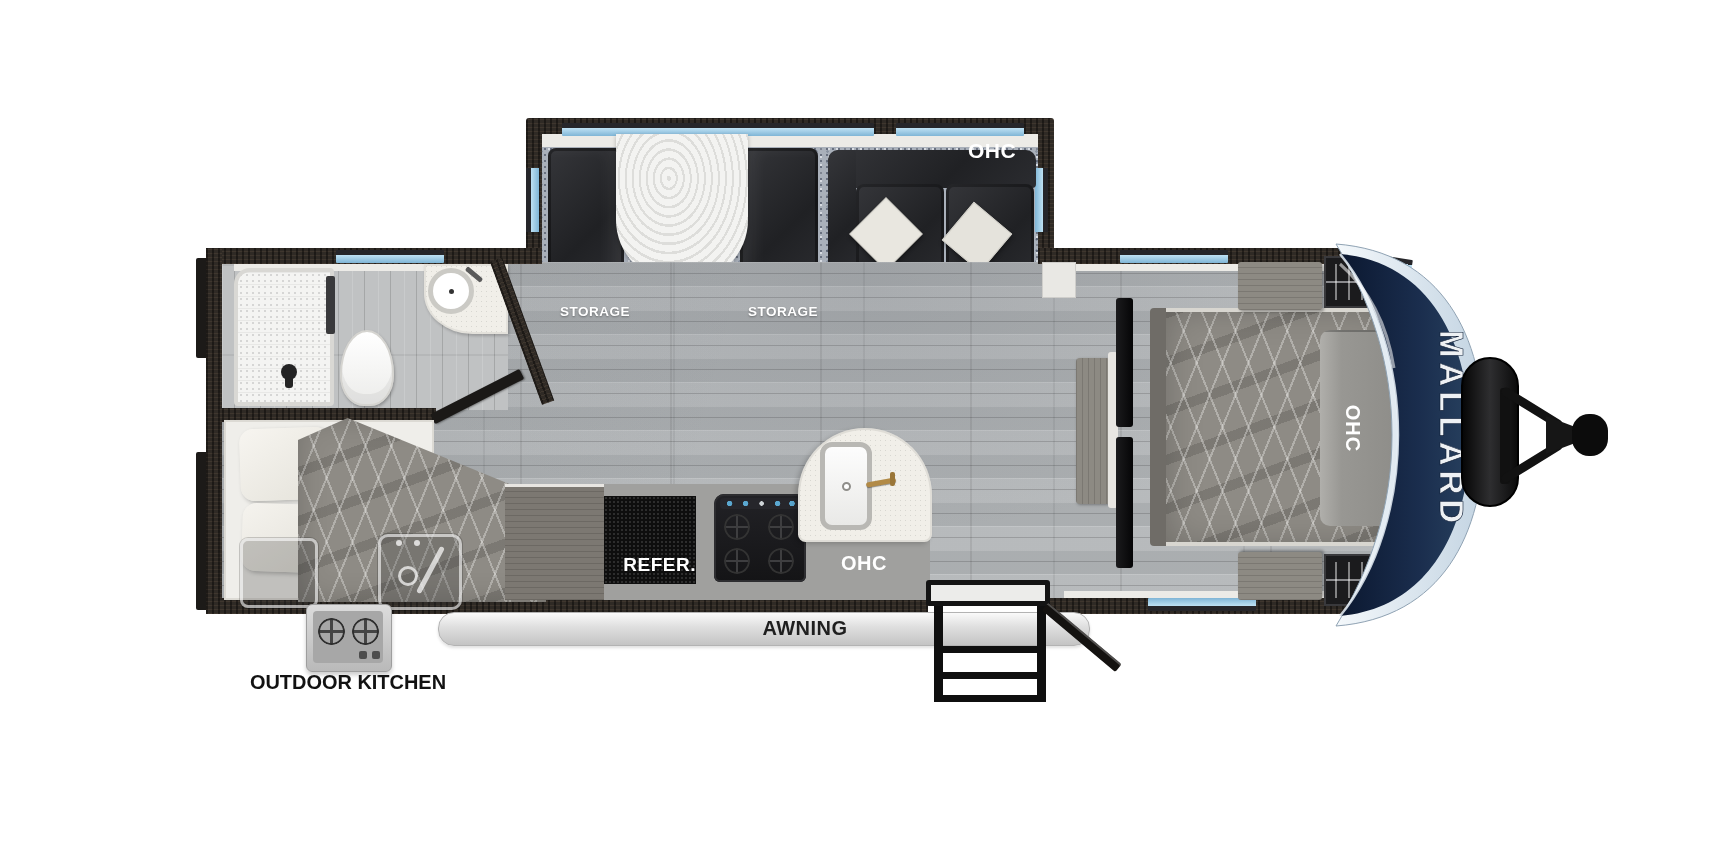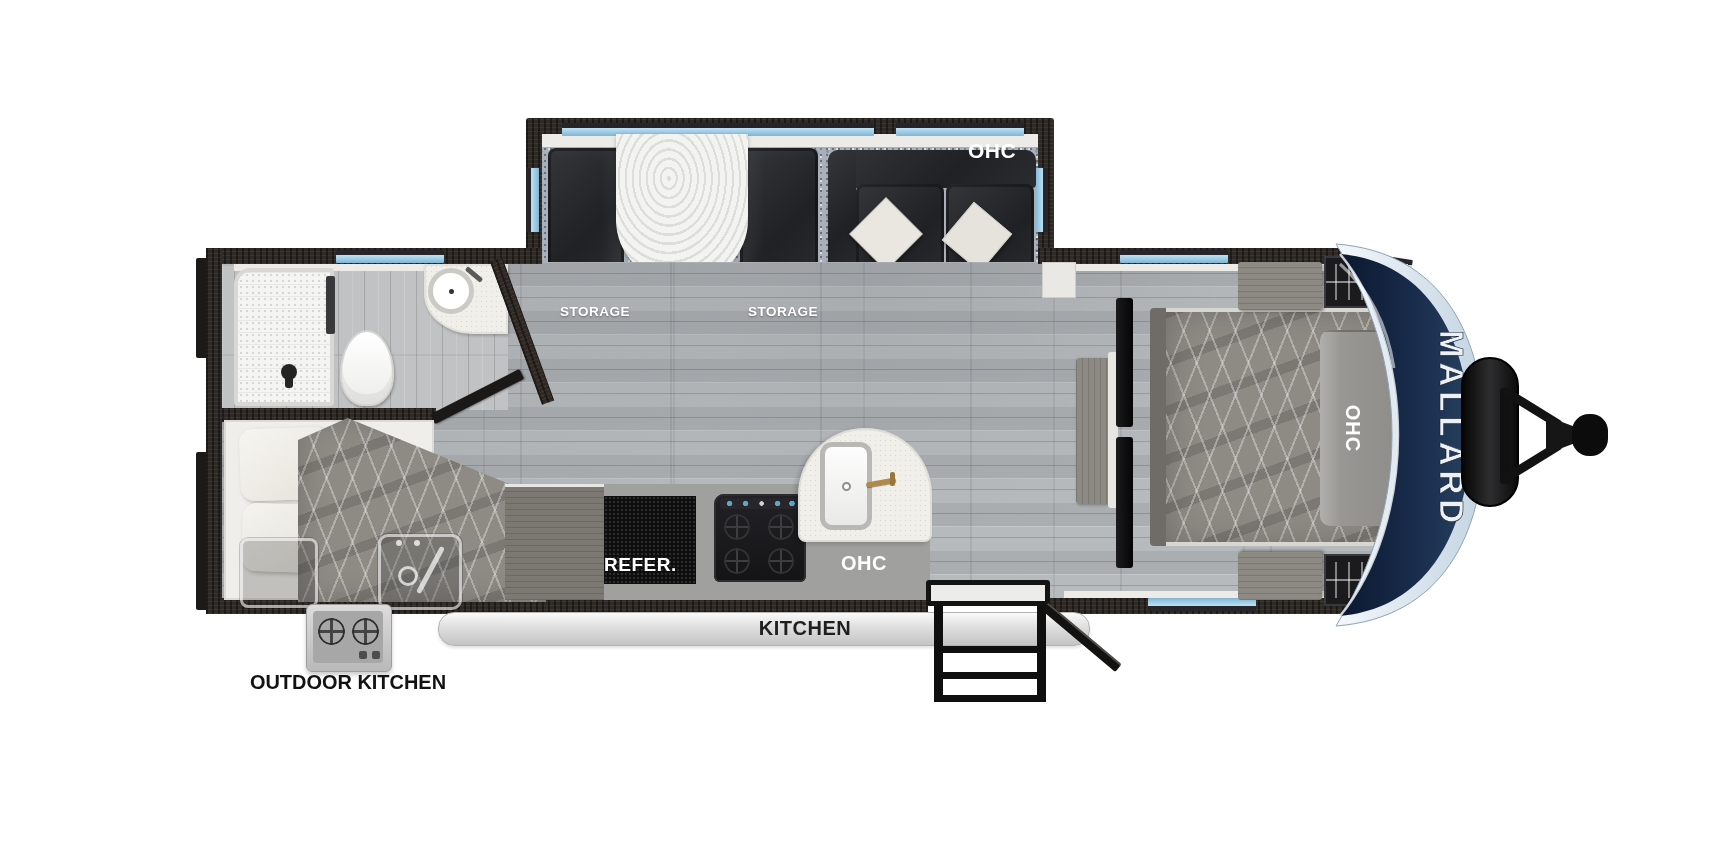--- a/index.html
+++ b/index.html
@@ -104,21 +104,21 @@
   <div class="abs" style="left:396px;top:540px;width:6px;height:6px;background:rgba(255,255,255,.75);border-radius:50%;"></div>
   <div class="abs" style="left:414px;top:540px;width:6px;height:6px;background:rgba(255,255,255,.75);border-radius:50%;"></div>
   <div class="abs" style="left:428px;top:544px;width:5px;height:52px;background:rgba(255,255,255,.7);border-radius:3px;transform:rotate(28deg);"></div>
   <div class="abs" style="left:398px;top:566px;width:20px;height:20px;border:3px solid rgba(255,255,255,.7);border-radius:50%;box-sizing:border-box;"></div>
 
   <div class="abs lbl" style="left:556px;top:304px;width:78px;font-size:13.5px;letter-spacing:.5px;text-shadow:0 1px 2px rgba(0,0,0,.35);">STORAGE</div>
   <div class="abs lbl" style="left:744px;top:304px;width:78px;font-size:13.5px;letter-spacing:.5px;text-shadow:0 1px 2px rgba(0,0,0,.35);">STORAGE</div>
 
   <div class="abs" style="left:505px;top:484px;width:425px;height:116px;background:#a0a09e;"></div>
   <div class="abs wood-h" style="left:505px;top:484px;width:99px;height:116px;border-top:3px solid #e8e6e2;box-sizing:border-box;background-color:#7c7872;"></div>
-  <div class="abs speck-dark" style="left:604px;top:496px;width:92px;height:88px;display:flex;align-items:flex-end;justify-content:flex-start;padding-bottom:8px;box-sizing:border-box;">
+  <div class="abs speck-dark" style="left:604px;top:496px;width:92px;height:88px;display:flex;align-items:flex-end;justify-content:flex-end;padding-bottom:8px;box-sizing:border-box;">
     <span class="lbl" style="font-size:19px;letter-spacing:.5px;">REFER.</span>
   </div>
 
   <div class="abs" style="left:714px;top:494px;width:92px;height:88px;background:linear-gradient(180deg,#222226,#141416);border-radius:10px 10px 6px 6px;box-shadow:inset 0 0 0 2px #2d2d30;"></div>
   <div class="abs" style="left:720px;top:498px;width:80px;height:11px;background:#26262b;border-radius:4px;background-image:radial-gradient(circle at 12% 50%, #5aa7d0 2.5px, transparent 3px),radial-gradient(circle at 32% 50%, #5aa7d0 2.5px, transparent 3px),radial-gradient(circle at 52% 50%, #cfd4d8 2px, transparent 2.5px),radial-gradient(circle at 72% 50%, #5aa7d0 2.5px, transparent 3px),radial-gradient(circle at 90% 50%, #5aa7d0 2.5px, transparent 3px);"></div>
   <div class="abs" style="left:724px;top:514px;width:26px;height:26px;border-radius:50%;background:radial-gradient(#060606 40%, #1c1c1e 70%);box-shadow:inset 0 0 0 2px #333;background-image:linear-gradient(0deg, transparent 45%, #3e3e40 45% 55%, transparent 55%),linear-gradient(90deg, transparent 45%, #3e3e40 45% 55%, transparent 55%);"></div>
   <div class="abs" style="left:768px;top:514px;width:26px;height:26px;border-radius:50%;background:radial-gradient(#060606 40%, #1c1c1e 70%);box-shadow:inset 0 0 0 2px #333;background-image:linear-gradient(0deg, transparent 45%, #3e3e40 45% 55%, transparent 55%),linear-gradient(90deg, transparent 45%, #3e3e40 45% 55%, transparent 55%);"></div>
   <div class="abs" style="left:724px;top:548px;width:26px;height:26px;border-radius:50%;background:radial-gradient(#060606 40%, #1c1c1e 70%);box-shadow:inset 0 0 0 2px #333;background-image:linear-gradient(0deg, transparent 45%, #3e3e40 45% 55%, transparent 55%),linear-gradient(90deg, transparent 45%, #3e3e40 45% 55%, transparent 55%);"></div>
   <div class="abs" style="left:768px;top:548px;width:26px;height:26px;border-radius:50%;background:radial-gradient(#060606 40%, #1c1c1e 70%);box-shadow:inset 0 0 0 2px #333;background-image:linear-gradient(0deg, transparent 45%, #3e3e40 45% 55%, transparent 55%),linear-gradient(90deg, transparent 45%, #3e3e40 45% 55%, transparent 55%);"></div>
 
@@ -181,21 +181,21 @@
     <text transform="translate(200,90) rotate(90)" x="0" y="0" font-family="Liberation Sans, sans-serif" font-size="33" font-weight="bold" letter-spacing="5" fill="#eef1f4" stroke="#0d1b33" stroke-width="0.6">MALLARD</text>
     <rect x="222" y="118" width="56" height="148" rx="28" fill="url(#tankGrad)" stroke="#000" stroke-width="2"></rect>
     <rect x="260" y="148" width="10" height="96" rx="3" fill="#111"></rect>
     <path d="M266,152 L318,184" stroke="#121212" stroke-width="9" stroke-linecap="round"></path>
     <path d="M266,238 L318,206" stroke="#121212" stroke-width="9" stroke-linecap="round"></path>
     <path d="M306,176 L338,188 L338,202 L306,214 Z" fill="#161616"></path>
     <rect x="332" y="174" width="36" height="42" rx="17" fill="#0c0c0c"></rect>
   </svg>
 
   <div class="abs" style="left:438px;top:612px;width:650px;height:32px;border-radius:16px;background:linear-gradient(180deg,#fafafa,#dedede 45%,#c4c4c4);border:1px solid #b3b3b3;box-shadow:0 2px 3px rgba(0,0,0,.12);">
-    <span class="abs" style="left:318px;top:4px;width:96px;text-align:center;font-size:20px;font-weight:bold;color:#1f1f1f;letter-spacing:.5px;">KITCHEN</span>
+    <span class="abs" style="left:318px;top:4px;width:96px;text-align:center;font-size:20px;font-weight:bold;color:#1f1f1f;letter-spacing:.5px;">AWNING</span>
   </div>
 
   <div class="abs" style="left:934px;top:606px;width:112px;height:96px;">
     <div class="abs" style="left:0;top:0;width:9px;height:96px;background:#0f0f0f;"></div>
     <div class="abs" style="left:103px;top:0;width:9px;height:96px;background:#0f0f0f;"></div>
     <div class="abs" style="left:0;top:40px;width:112px;height:7px;background:#0f0f0f;"></div>
     <div class="abs" style="left:0;top:66px;width:112px;height:7px;background:#0f0f0f;"></div>
     <div class="abs" style="left:0;top:89px;width:112px;height:7px;background:#0f0f0f;"></div>
   </div>
 

